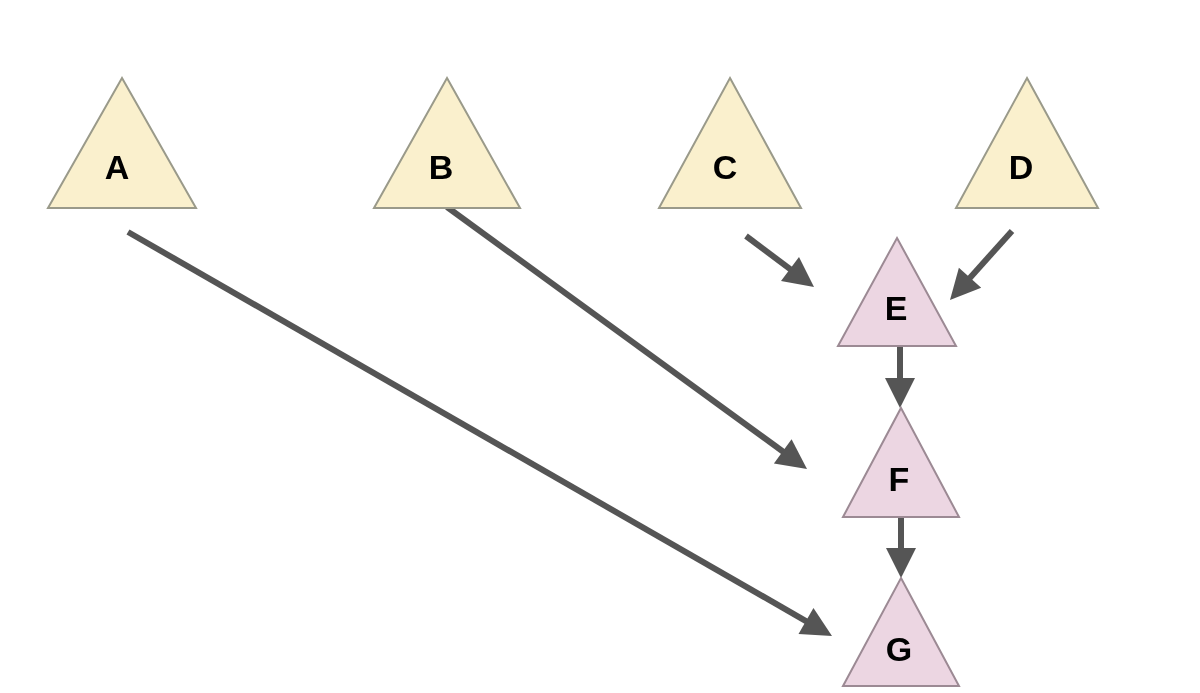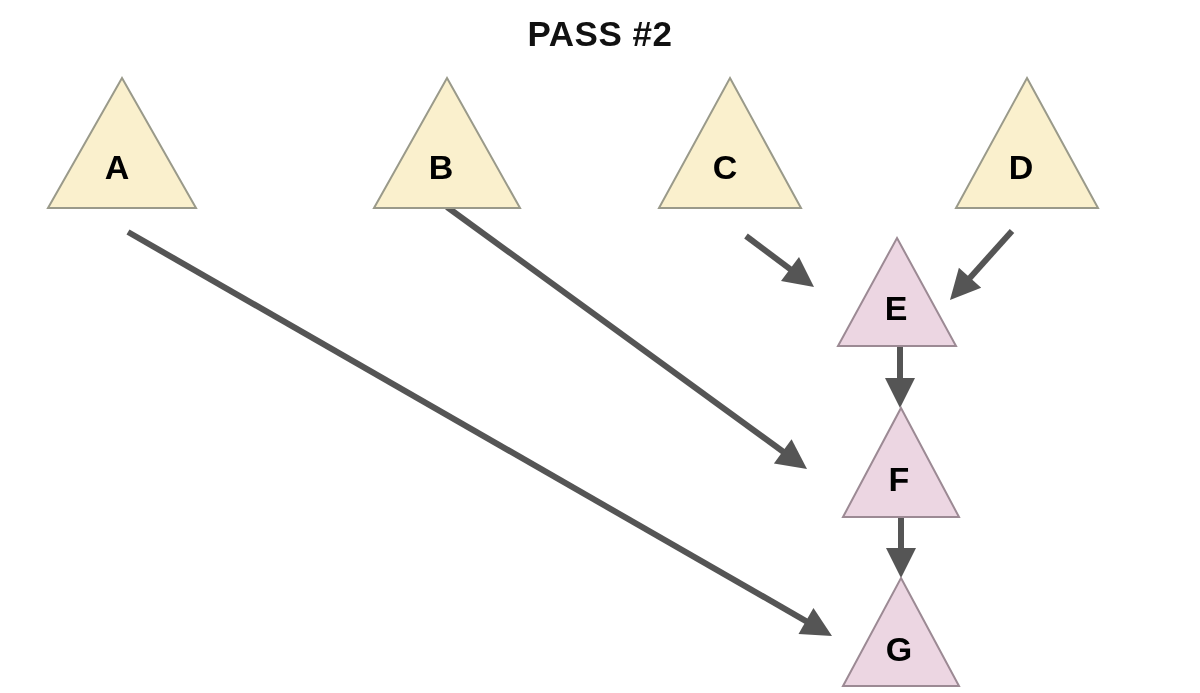--- a/index.html
+++ b/index.html
@@ -55,21 +55,20 @@
     font-weight: bold;
     color: #111111;
     letter-spacing: 0.5px;
   }
 </style>
 </head>
 <body style="background: rgb(255, 255, 255);">
 
 <div id="canvas" style="background: rgb(255, 255, 255);">
 
-  <div id="diagram-title">PASS #2</div>
 
   <svg id="diagram-svg" viewBox="0 0 1200 693" xmlns="http://www.w3.org/2000/svg">
     <g id="edges-layer">
         <g>
           <line x1="128" y1="232" x2="809.4493707651272" y2="623.0590139049878" stroke="#555555" class="edge-line"></line>
           <polygon points="832,636 798.5140896741782,634.0780713720278 813.4459967068847,608.0581145625592" fill="#555555" class="edge-head"></polygon>
         </g>
         <g>
           <line x1="447" y1="207" x2="785.9779133059448" y2="453.70059246154864" stroke="#555555" class="edge-line"></line>
           <polygon points="807,469 773.9171648500604,463.47496439451106 791.5703273944274,439.218710516755" fill="#555555" class="edge-head"></polygon>

